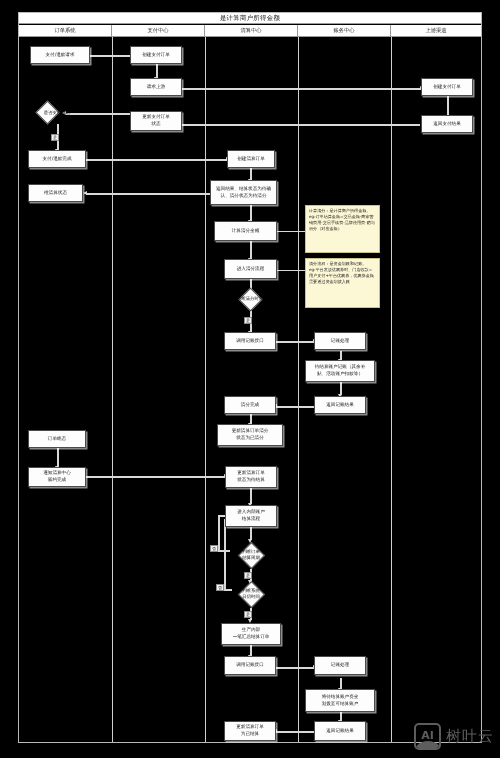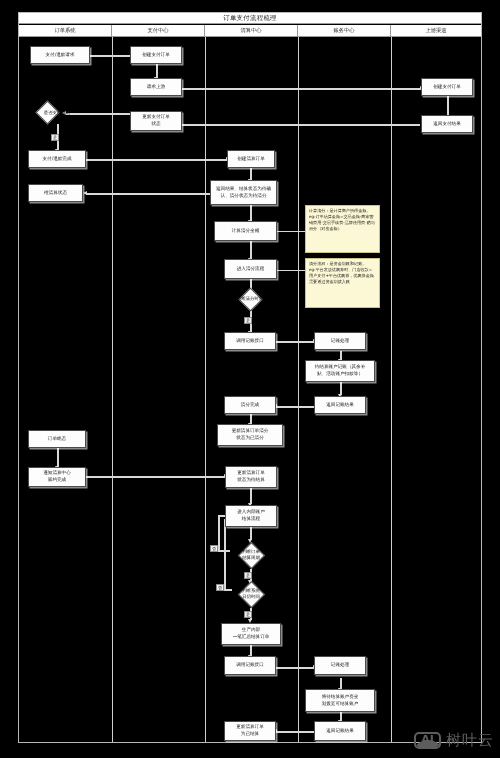--- a/index.html
+++ b/index.html
@@ -73,39 +73,39 @@
     font-size:4px; color:#111; padding:0 1px; line-height:1.3;
   }
 
   
   .watermark {
     position:absolute; right:6px; bottom:8px;
     display:flex; align-items:center; gap:5px;
     color:#5d5d5d;
   }
   .wm-badge {
-    width:27px; height:17px; border:2.5px solid #5d5d5d; border-radius:5px;
+    width:27px; height:27px; border:2.5px solid #5d5d5d; border-radius:5px;
     position:relative; display:flex; align-items:center; justify-content:center;
     font-size:11px; font-weight:bold; color:#5d5d5d; overflow:hidden;
   }
   .wm-badge span.ai { position:relative; z-index:2; margin-bottom:3px; }
   .wm-badge::after {
     content:""; position:absolute; left:-3px; bottom:-7px; width:30px; height:14px;
     background:#5d5d5d; border-radius:50% 50% 0 0 / 100% 100% 0 0;
   }
   .wm-text { font-size:15px; color:#5d5d5d; letter-spacing:1px; }
 </style>
 </head>
 <body>
 
 <div id="page">
 
   <div class="frame"></div>
 
-  <div class="title-bar">订单支付流程梳理</div>
+  <div class="title-bar">是计算商户所得金额</div>
 
   <div class="lane-head" style="left:19px;  width:93px;">订单系统</div>
   <div class="lane-head" style="left:112px; width:93px;">支付中心</div>
   <div class="lane-head" style="left:205px; width:93px;">清算中心</div>
   <div class="lane-head" style="left:298px; width:93px;">账务中心</div>
   <div class="lane-head last" style="left:391px; width:90px;">上游渠道</div>
 
   <div class="lane-div" style="left:112px;"></div>
   <div class="lane-div" style="left:205px;"></div>
   <div class="lane-div" style="left:298px;"></div>

